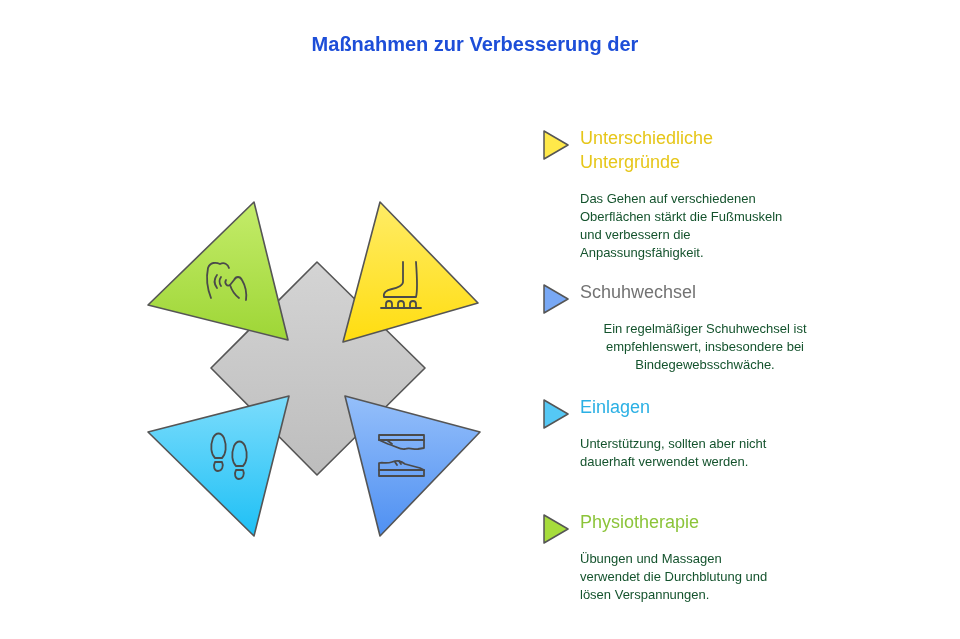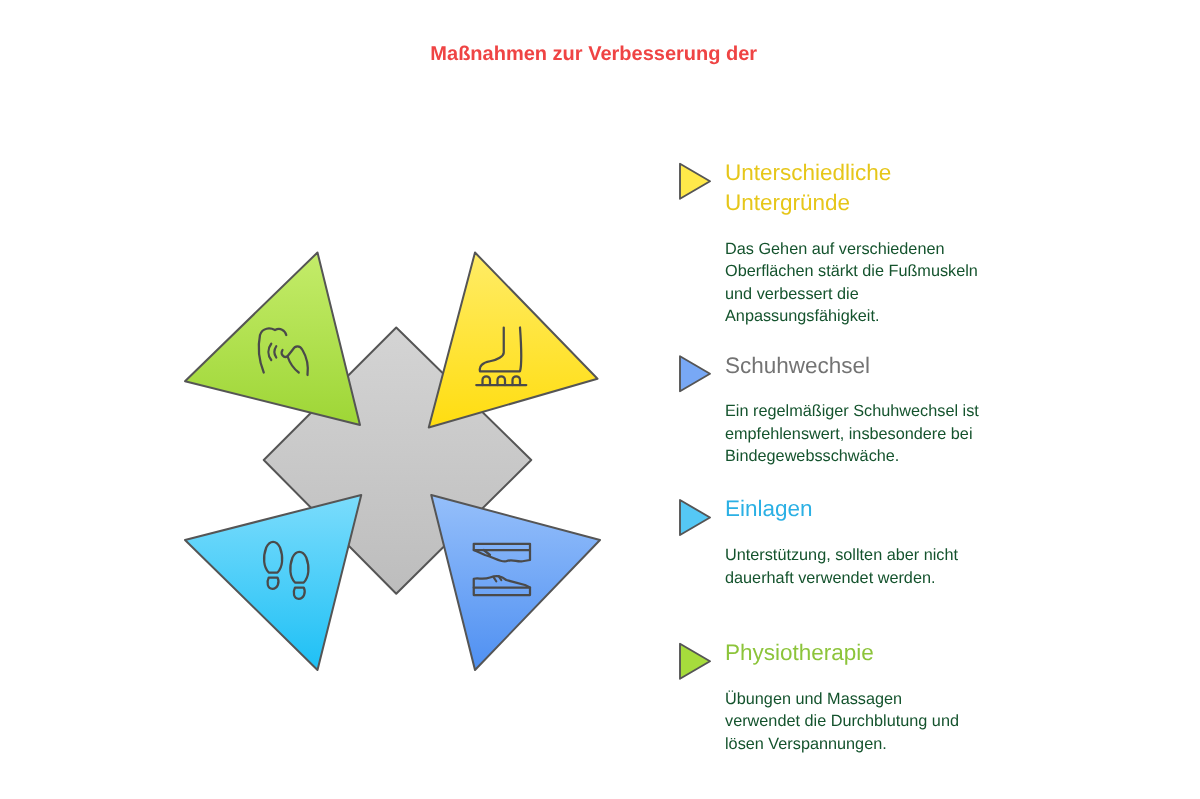--- a/index.html
+++ b/index.html
@@ -1,19 +1,19 @@
 <!DOCTYPE html>
 <html><head>
 <meta charset="utf-8">
 <style>
   html, body { margin: 0; padding: 0; background: #ffffff; }
   body { width: 960px; height: 639px; position: relative; overflow: hidden; font-family: "Liberation Sans", "DejaVu Sans", sans-serif; }
   .title {
     position: absolute; left: 230px; top: 30px; width: 490px;
-    text-align: center; font-weight: bold; font-size: 16px; line-height: 28px; color: #ef4444;
+    text-align: center; font-weight: bold; font-size: 20px; line-height: 28px; color: #1d4ed8;
   }
   .diagram { position: absolute; left: 0; top: 0; width: 520px; height: 639px; }
   .item { position: absolute; left: 540px; width: 300px; }
   .marker { position: absolute; left: 3px; top: 4px; width: 26px; height: 30px; }
   .item-head {
     position: absolute; left: 40px; top: 0; font-weight: normal; font-size: 18px; line-height: 24px;
   }
   .item-desc {
     position: absolute; left: 40px; font-size: 13px; line-height: 18px; color: #14532d; width: 250px;
   }
@@ -100,31 +100,31 @@
   <svg class="marker" viewBox="0 0 26 30">
     <polygon points="1,1 25,15 1,29" fill="#ffe94a" stroke="#555" stroke-width="1.5" stroke-linejoin="round"></polygon>
   </svg>
   <div class="item-head" style="color:#e6c619;">
     <div>Unterschiedliche</div>
     <div>Untergründe</div>
   </div>
   <div class="item-desc" style="top:64px;">
     <div>Das Gehen auf verschiedenen</div>
     <div>Oberflächen stärkt die Fußmuskeln</div>
-    <div>und verbessert die</div>
+    <div>und verbessern die</div>
     <div>Anpassungsfähigkeit.</div>
   </div>
 </div>
 
 <div class="item" style="top:280px;">
   <svg class="marker" viewBox="0 0 26 30">
     <polygon points="1,1 25,15 1,29" fill="#78a8f5" stroke="#555" stroke-width="1.5" stroke-linejoin="round"></polygon>
   </svg>
   <div class="item-head" style="color:#737373;">Schuhwechsel</div>
-  <div class="item-desc" style="top:40px;">
+  <div class="item-desc" style="top:40px;text-align:center;">
     <div>Ein regelmäßiger Schuhwechsel ist</div>
     <div>empfehlenswert, insbesondere bei</div>
     <div>Bindegewebsschwäche.</div>
   </div>
 </div>
 
 <div class="item" style="top:395px;">
   <svg class="marker" viewBox="0 0 26 30">
     <polygon points="1,1 25,15 1,29" fill="#55c8f5" stroke="#555" stroke-width="1.5" stroke-linejoin="round"></polygon>
   </svg>

